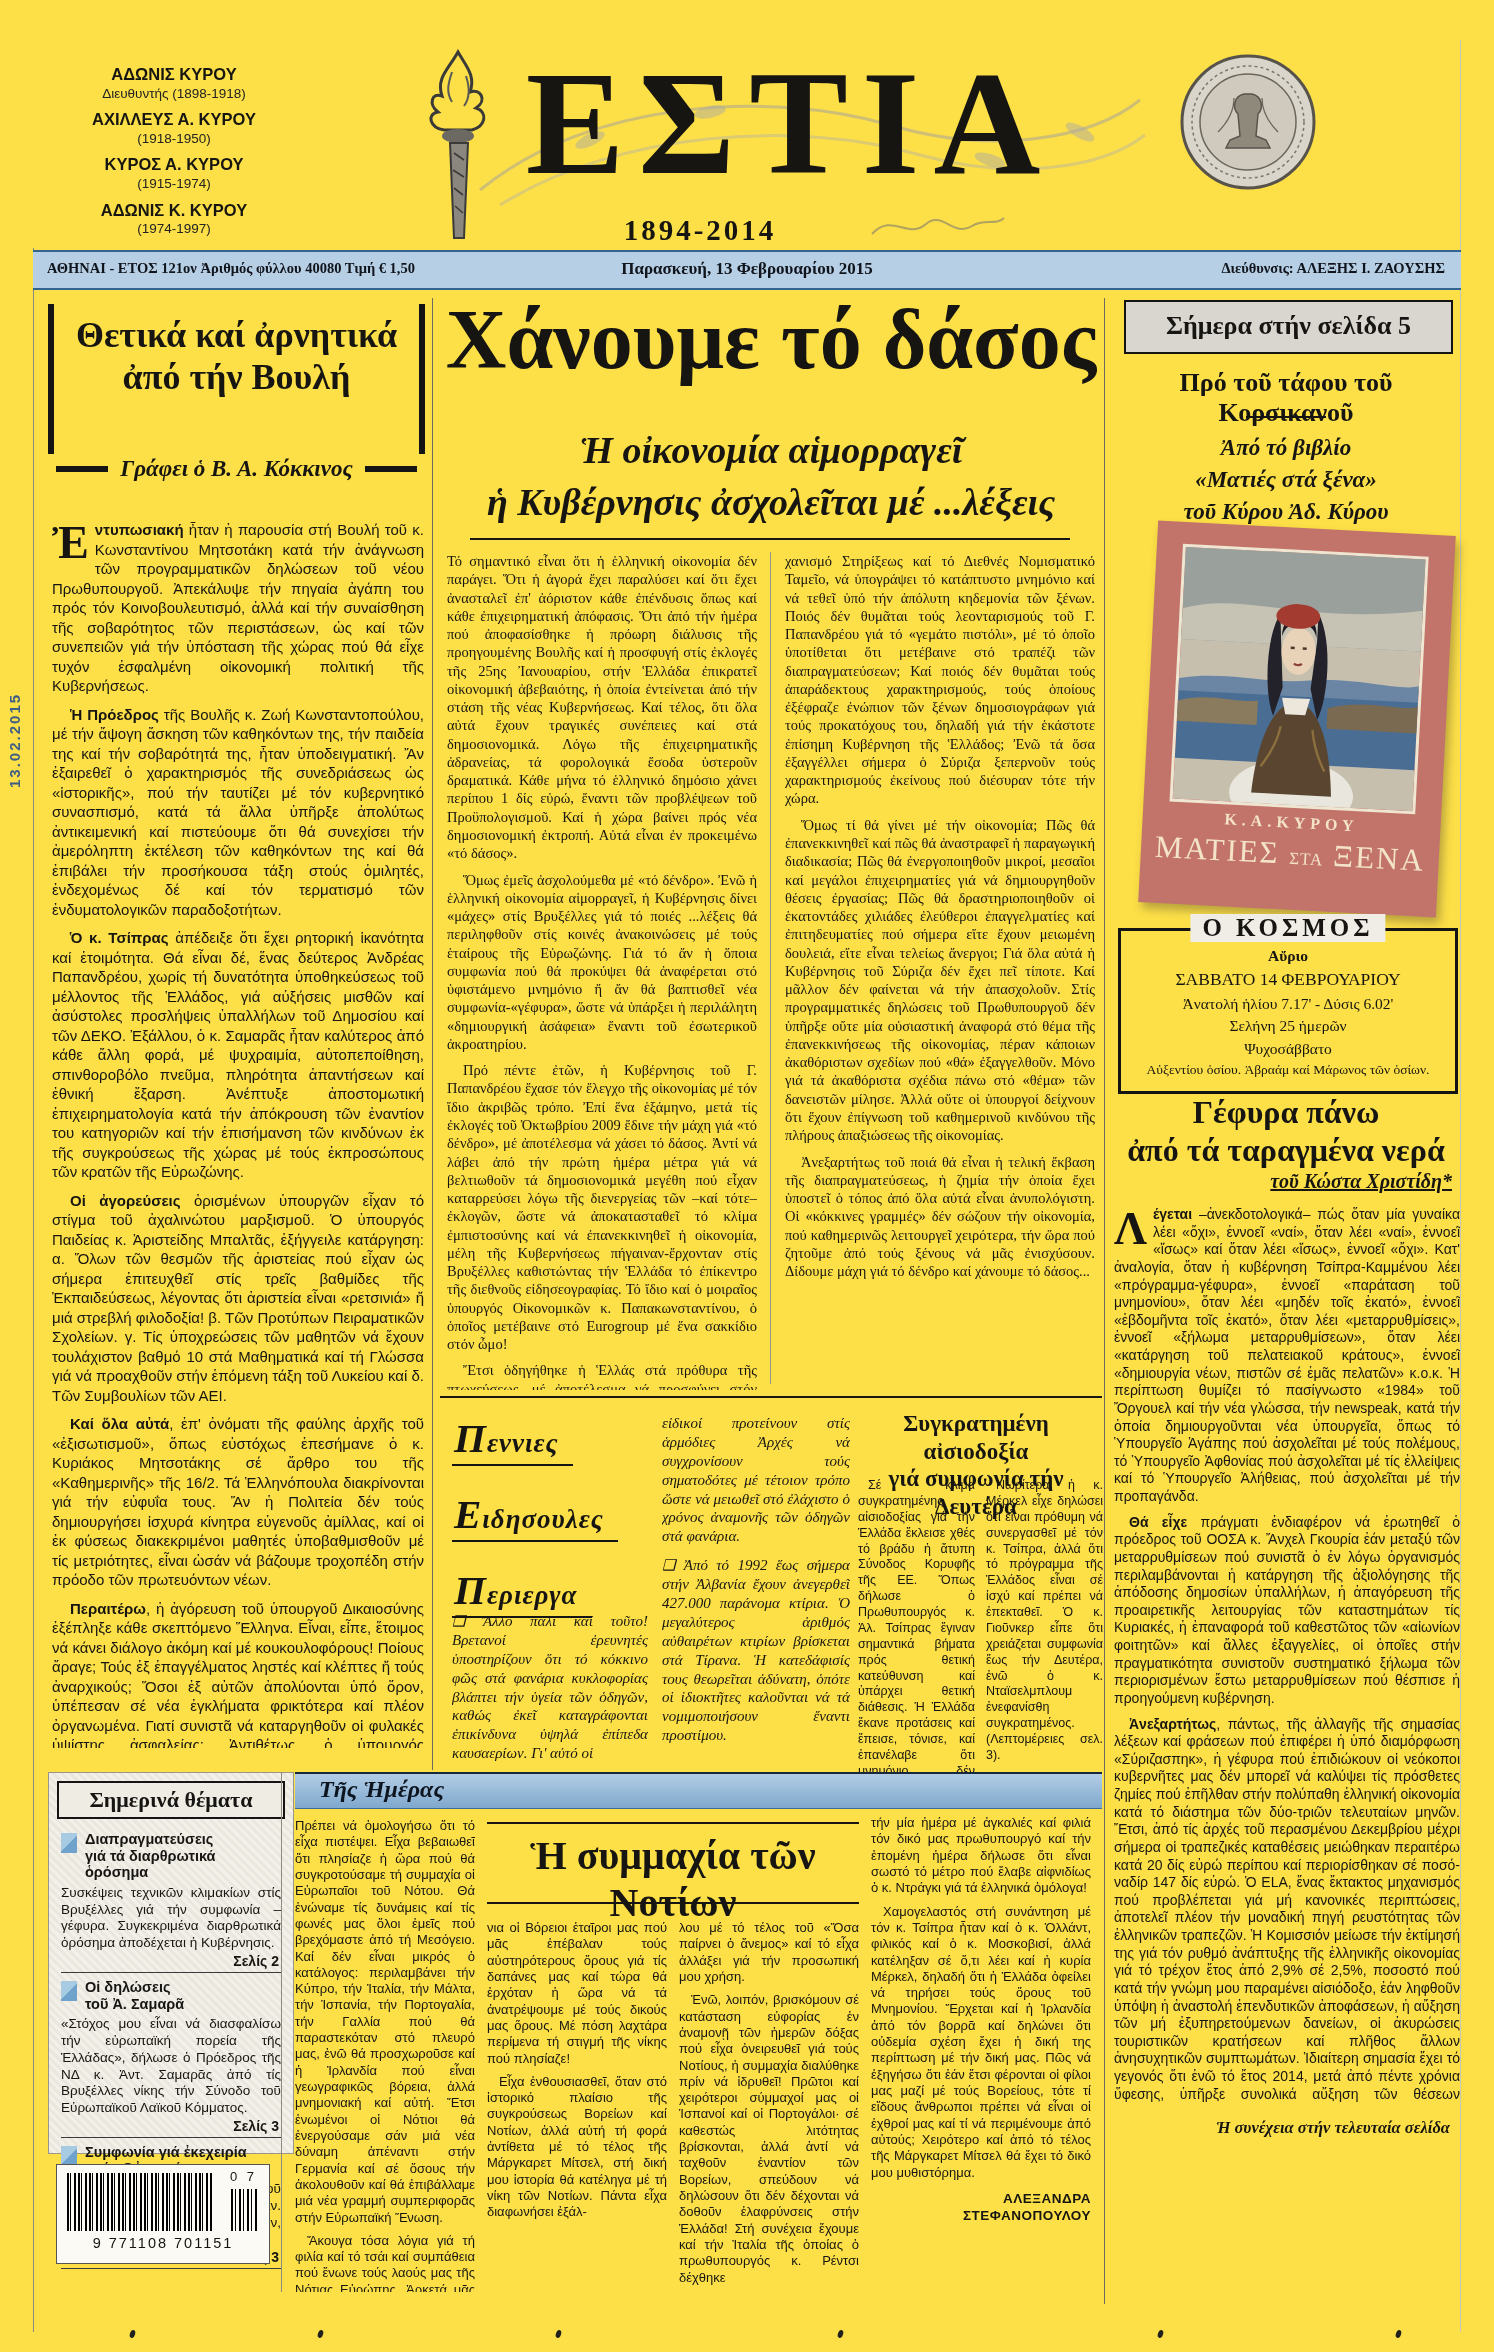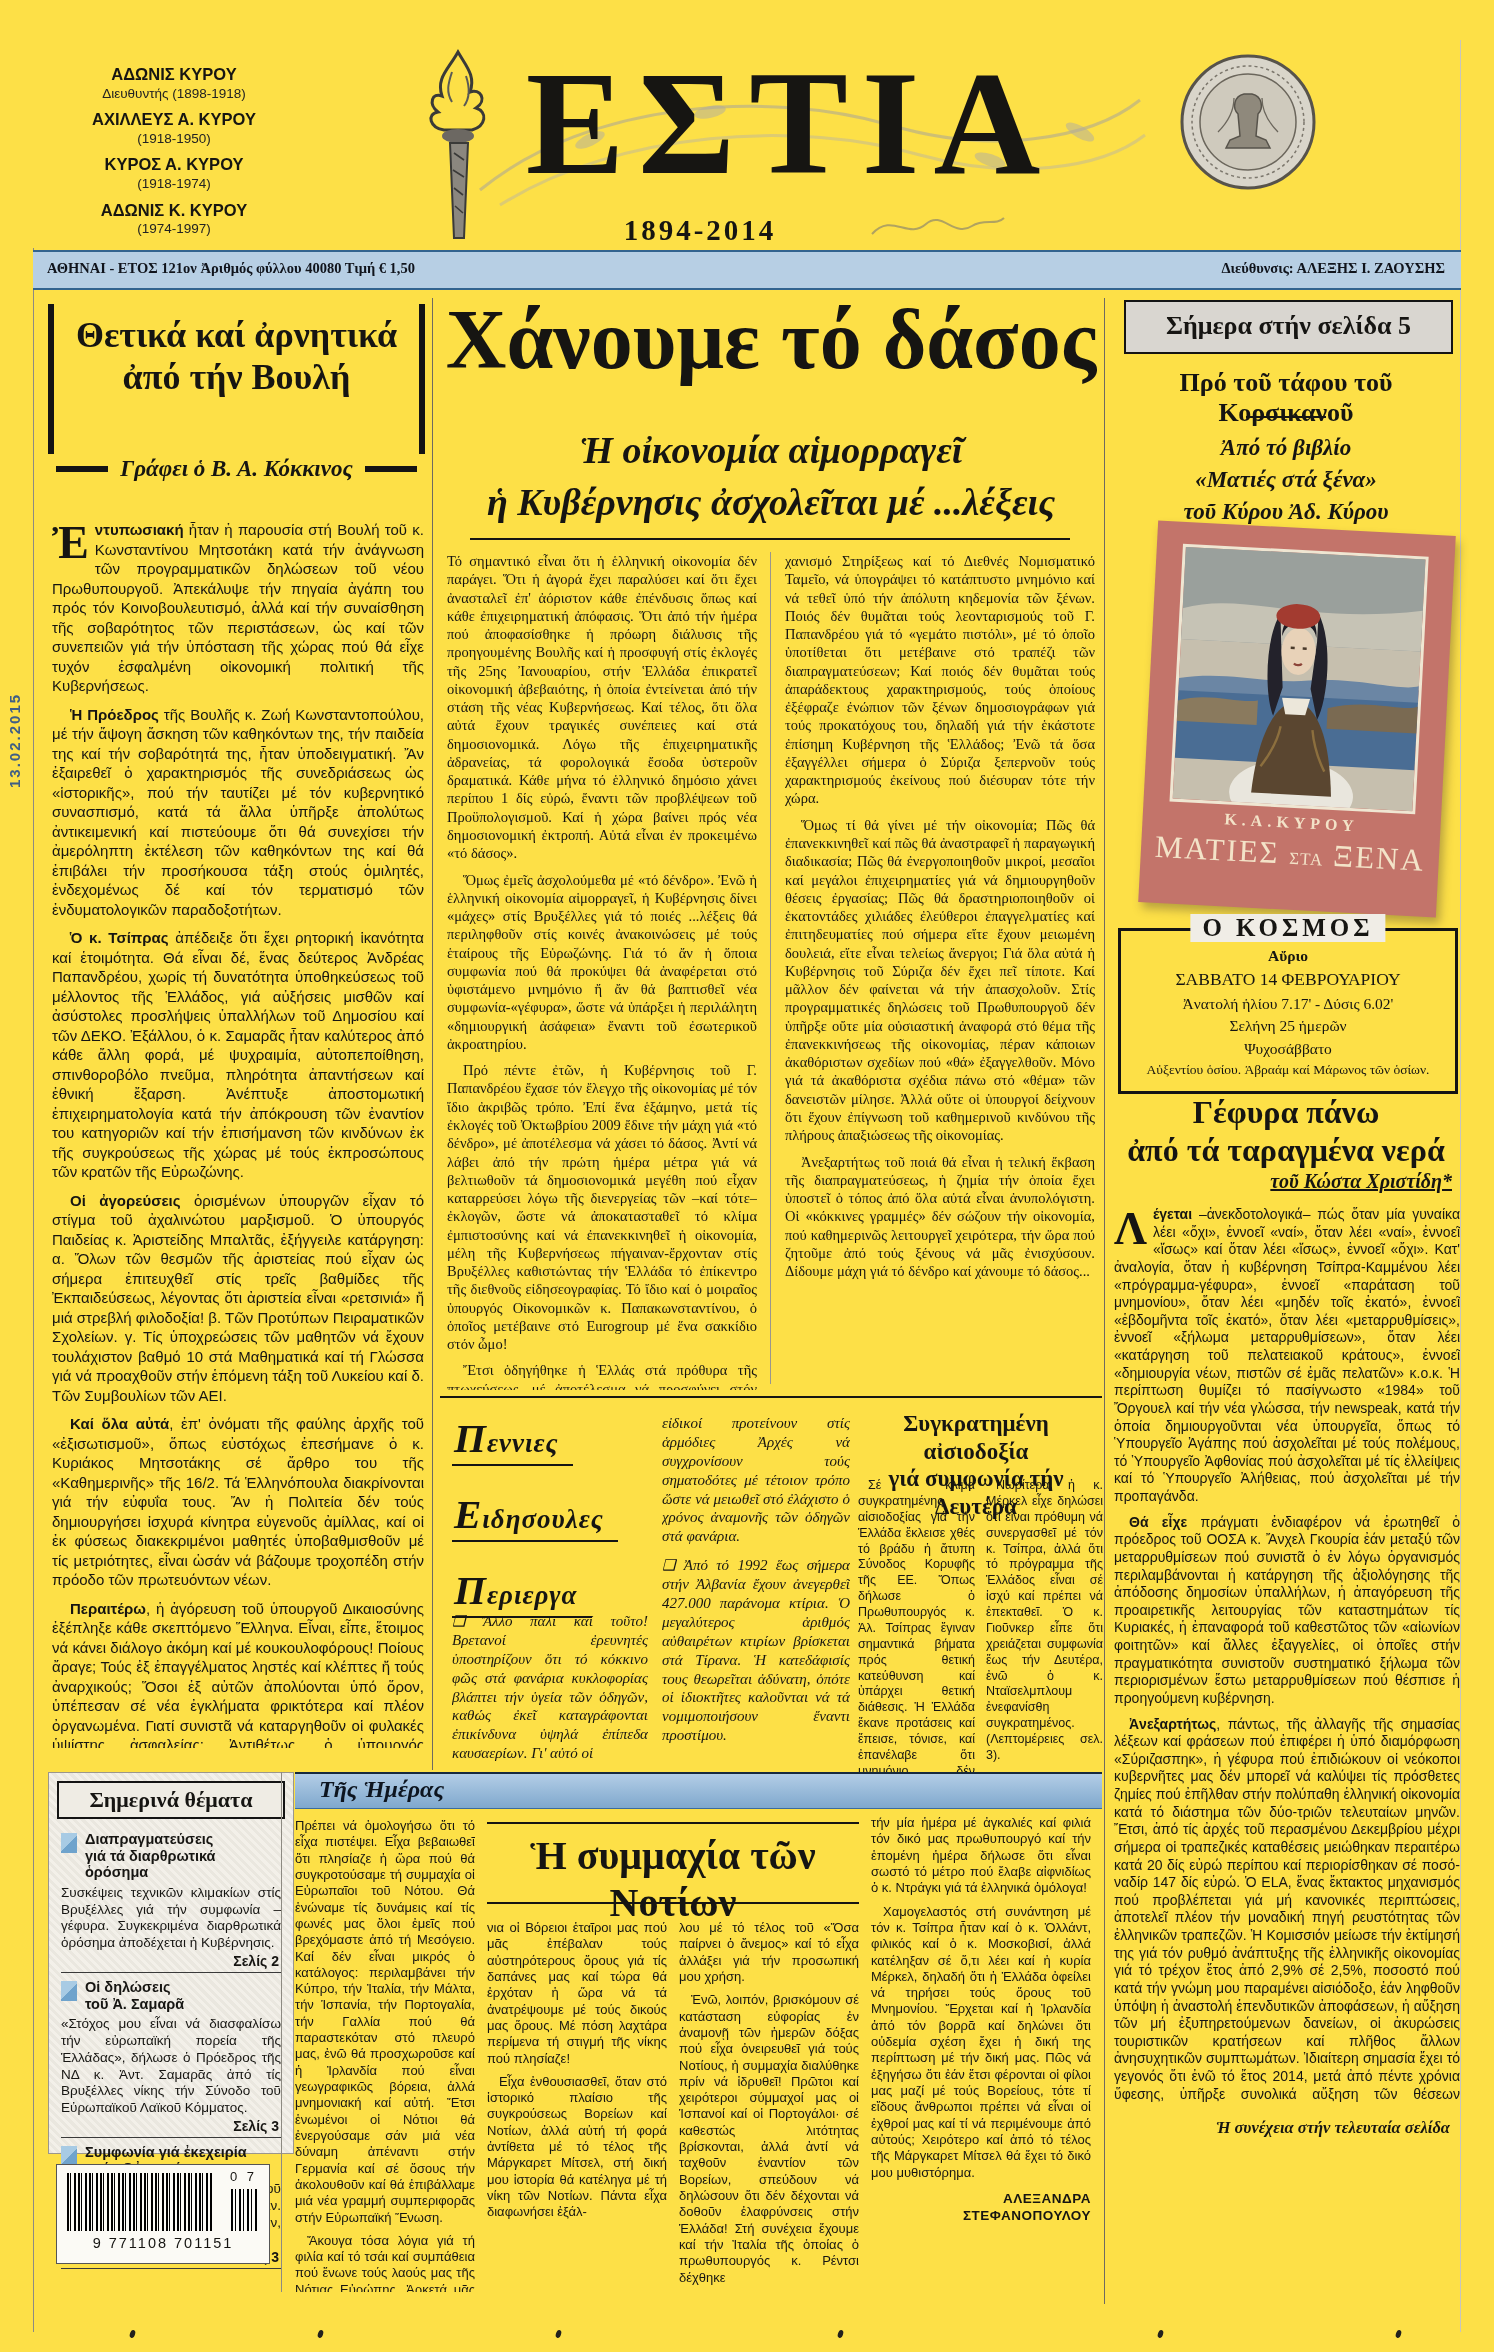--- a/index.html
+++ b/index.html
@@ -124,21 +124,21 @@
 
   <div class="abs" style="left:33px;top:248px;width:1px;height:2084px;background:#8d8a82;"></div>
   <div class="abs" style="left:1460px;top:40px;width:1px;height:2292px;background:#c8c5bc;"></div>
 
   <div class="abs" id="directors">
     <div class="dir-name">ΑΔΩΝΙΣ ΚΥΡΟΥ</div>
     <div class="dir-ten">Διευθυντής (1898-1918)</div>
     <div class="dir-name">ΑΧΙΛΛΕΥΣ Α. ΚΥΡΟΥ</div>
     <div class="dir-ten">(1918-1950)</div>
     <div class="dir-name">ΚΥΡΟΣ Α. ΚΥΡΟΥ</div>
-    <div class="dir-ten">(1918-1974)</div>
+    <div class="dir-ten">(1915-1974)</div>
     <div class="dir-name">ΑΔΩΝΙΣ Κ. ΚΥΡΟΥ</div>
     <div class="dir-ten">(1974-1997)</div>
   </div>
 
   <svg class="abs" style="left:470px;top:70px;" width="680" height="150" viewBox="0 0 680 150">
     <path d="M10 120 C 120 30, 300 20, 420 55 C 520 85, 620 70, 670 30" stroke="#a8a499" stroke-width="3" fill="none" opacity=".55"></path>
     <path d="M30 135 C 150 60, 330 50, 450 85 C 540 110, 630 100, 675 65" stroke="#b5b1a6" stroke-width="3" fill="none" opacity=".45"></path>
     <ellipse cx="120" cy="70" rx="16" ry="6" fill="#b0aca1" opacity=".5" transform="rotate(-25 120 70)"></ellipse>
     <ellipse cx="240" cy="42" rx="16" ry="6" fill="#b0aca1" opacity=".5" transform="rotate(-12 240 42)"></ellipse>
     <ellipse cx="520" cy="90" rx="16" ry="6" fill="#b0aca1" opacity=".5" transform="rotate(18 520 90)"></ellipse>
@@ -164,20 +164,21 @@
   <svg class="abs" style="left:1178px;top:52px;" width="140" height="140" viewBox="0 0 140 140">
     <circle cx="70" cy="70" r="66" fill="#d9d5ca" stroke="#57534b" stroke-width="3"></circle>
     <circle cx="70" cy="70" r="56" fill="none" stroke="#7b766c" stroke-width="1.5" stroke-dasharray="3 3"></circle>
     <circle cx="70" cy="70" r="48" fill="#cfcabd" stroke="#6b665c" stroke-width="1.5"></circle>
     <path d="M48 96 L92 96 L88 88 L78 84 L80 62 C 86 56, 84 44, 74 42 L 66 42 C 56 44, 54 56, 60 62 L 62 84 L 52 88 Z" fill="#8f897c" stroke="#57534b" stroke-width="1.5"></path>
     <path d="M40 80 C 50 70, 56 58, 56 46 M100 80 C 90 70, 84 58, 84 46" stroke="#6b665c" stroke-width="1.3" fill="none"></path>
   </svg>
 
   <div class="abs" id="dateline">
     <div class="dl serif" style="left:14px;">ΑΘΗΝΑΙ - ΕΤΟΣ 121ον Ἀριθμός φύλλου 40080 Τιμή € 1,50</div>
+    <div class="dl serif" style="left:0;right:0;text-align:center;font-size:17px;top:7px;">Παρασκευή, 13 Φεβρουαρίου 2015</div>
     <div class="dl serif" style="right:16px;">Διεύθυνσις: ΑΛΕΞΗΣ Ι. ΖΑΟΥΣΗΣ</div>
   </div>
 
   <div class="abs" id="edge-date">13.02.2015</div>
 
   <div class="abs" id="ed-titlebox">
     <div class="ed-bar" style="left:0;"></div>
     <div class="ed-bar" style="right:0;"></div>
     <div id="ed-title">
       <span>Θετικά καί ἀρνητικά</span><br>

